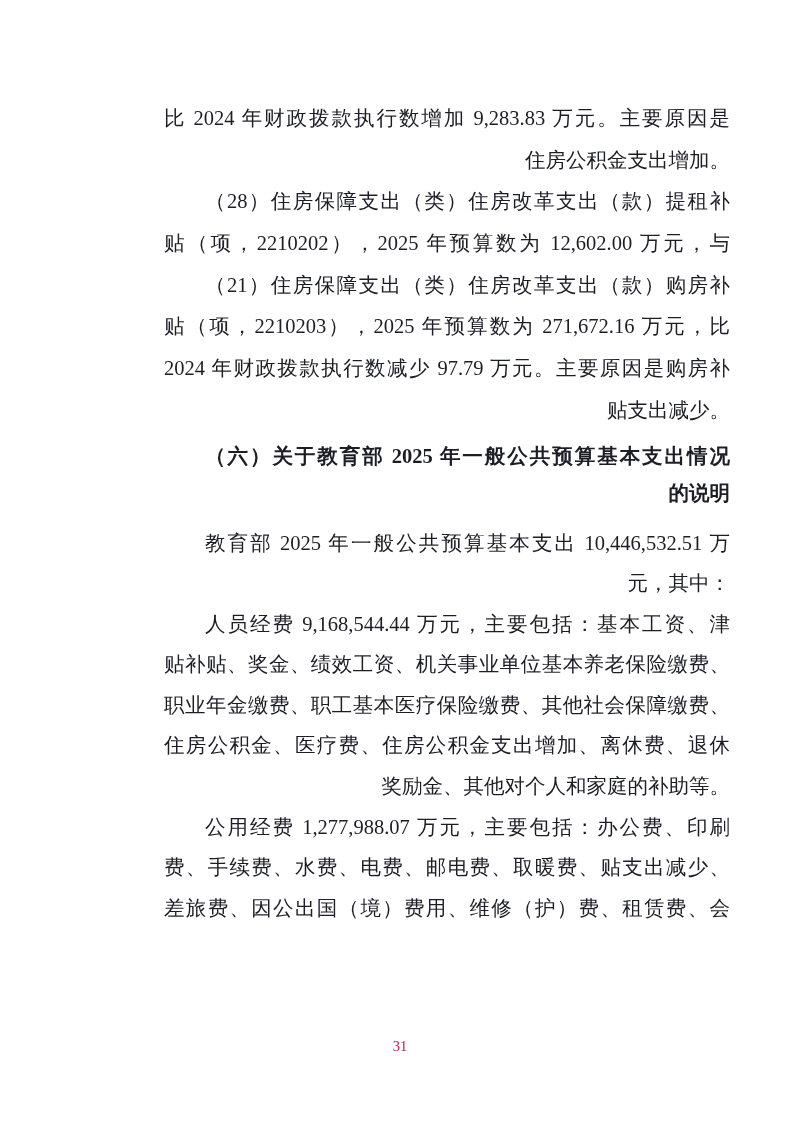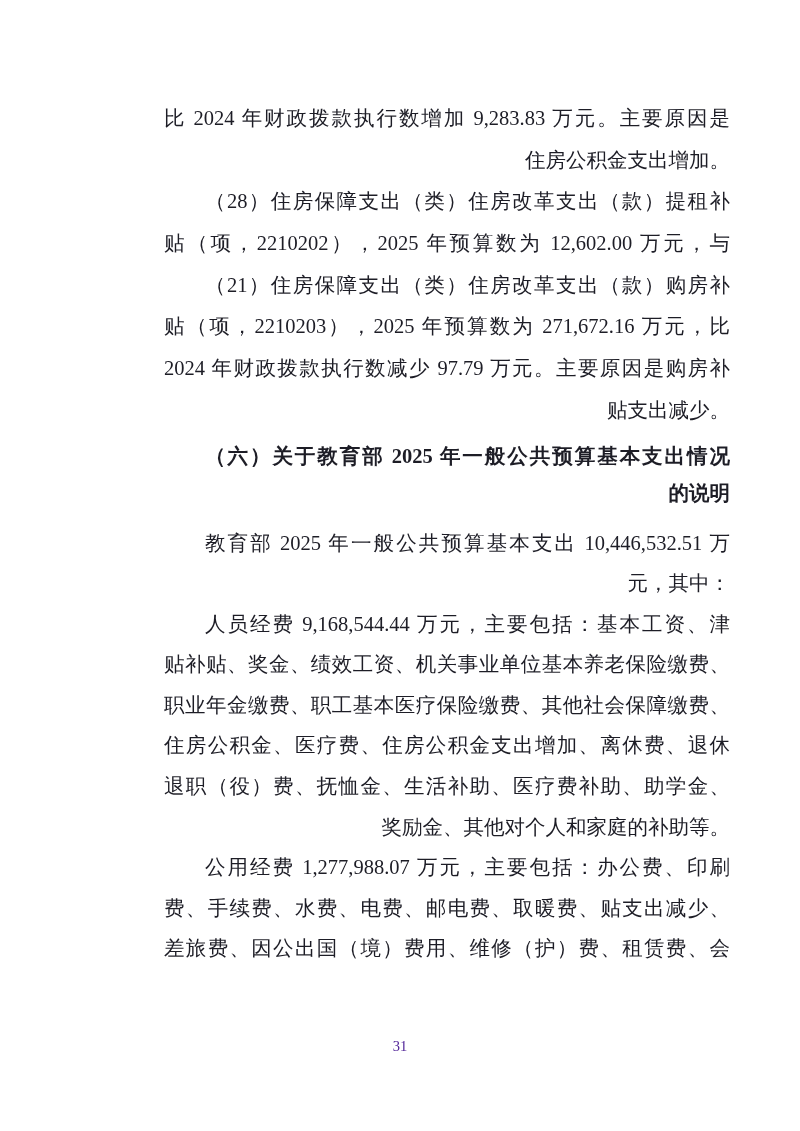--- a/index.html
+++ b/index.html
@@ -62,21 +62,21 @@
   .ind {
     text-indent: 2em;
   }
   .page-number {
     position: absolute;
     top: 1038px;
     left: 0;
     width: 800px;
     text-align: center;
     font-size: 14.5px;
-    color: #4c1d95;
+    color: #be185d;
   }
 </style>
 </head>
 <body>
 
 <div class="page">
   <div class="content">
 
     <div class="block-a">
       <div class="line j">比 2024 年财政拨款执行数增加 9,283.83 万元。主要原因是</div>
@@ -94,21 +94,20 @@
       <div class="line">的说明</div>
     </div>
 
     <div class="block-b">
       <div class="line ind j">教育部 2025 年一般公共预算基本支出 10,446,532.51 万</div>
       <div class="line">元，其中：</div>
       <div class="line ind j">人员经费 9,168,544.44 万元，主要包括：基本工资、津</div>
       <div class="line j">贴补贴、奖金、绩效工资、机关事业单位基本养老保险缴费、</div>
       <div class="line j">职业年金缴费、职工基本医疗保险缴费、其他社会保障缴费、</div>
       <div class="line j">住房公积金、医疗费、住房公积金支出增加、离休费、退休费、</div>
-      <div class="line j">退职（役）费、抚恤金、生活补助、医疗费补助、助学金、</div>
       <div class="line">奖励金、其他对个人和家庭的补助等。</div>
       <div class="line ind j">公用经费 1,277,988.07 万元，主要包括：办公费、印刷</div>
       <div class="line j">费、手续费、水费、电费、邮电费、取暖费、贴支出减少、</div>
       <div class="line j">差旅费、因公出国（境）费用、维修（护）费、租赁费、会</div>
     </div>
 
   </div>
 
   <div class="page-number">31</div>
 </div>

